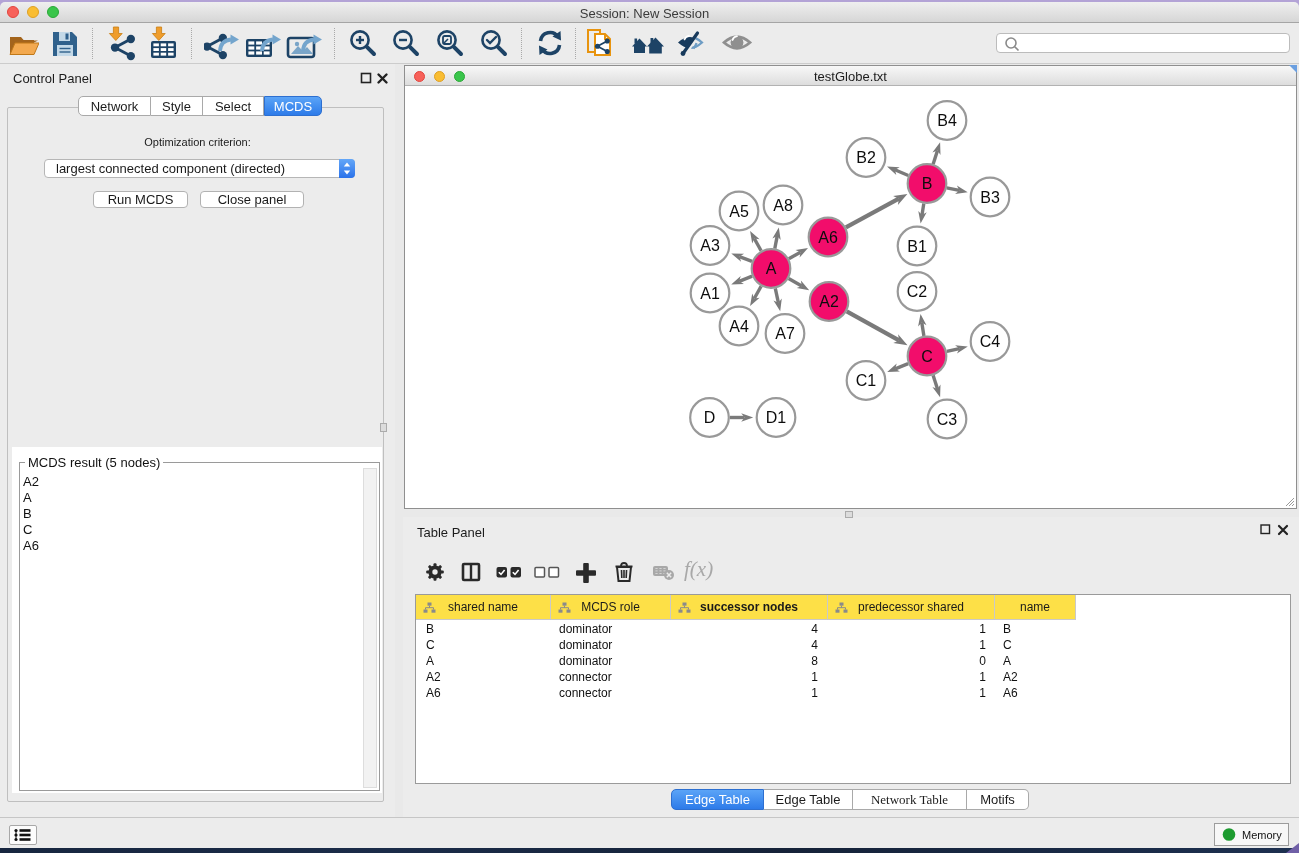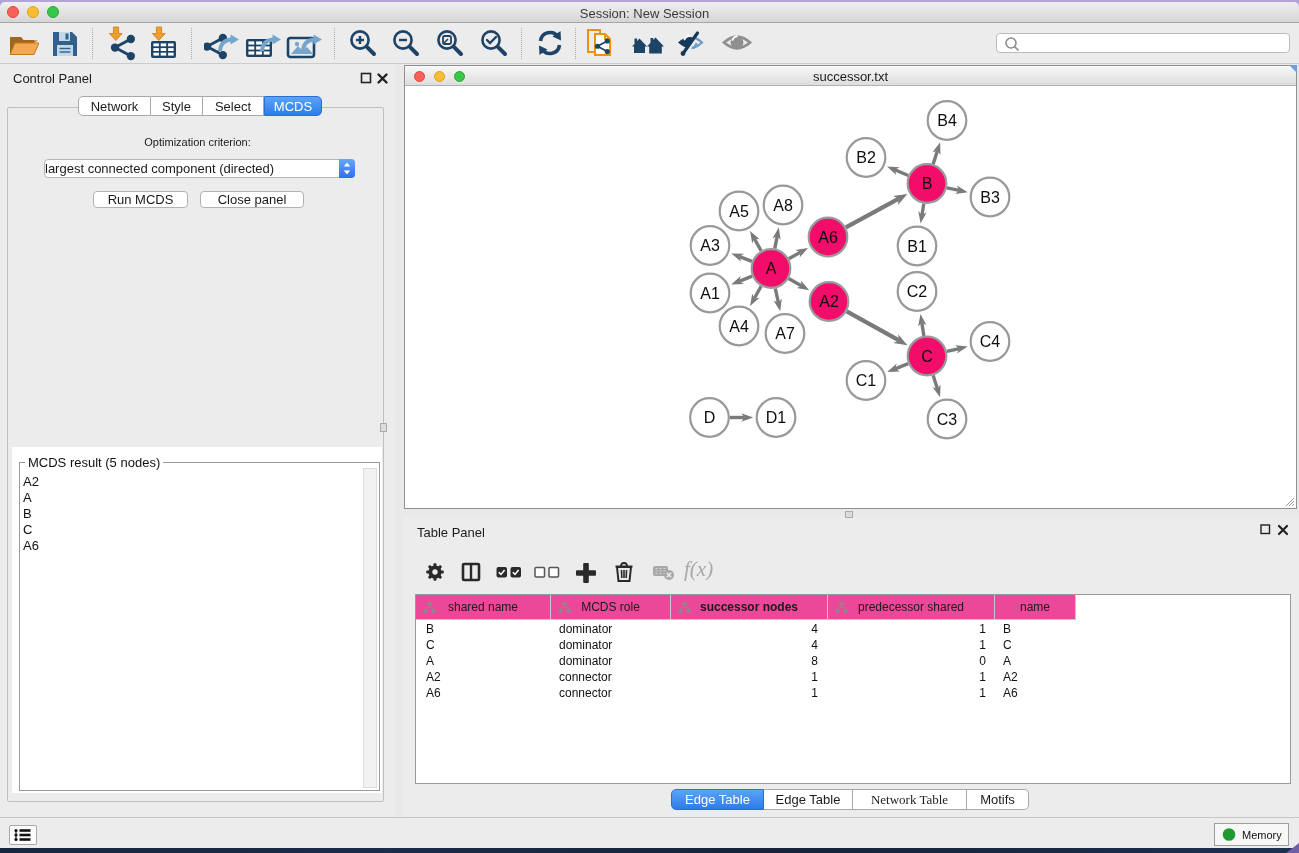--- a/index.html
+++ b/index.html
@@ -14,40 +14,40 @@
 .sep { position:absolute; top:5px; height:31px; width:0; border-left:1px dotted #a9a9a9; }
 .ticon { position:absolute; top:4px; }
 #searchbox { position:absolute; left:996px; top:10px; width:294px; height:20px; background:#ffffff; border:1px solid #bcbcbc; border-radius:4px; }
 
 #leftpanel { left:0; top:64px; width:395px; height:753px; background:#ececec; }
 #cp-title { position:absolute; left:13px; top:7px; font-size:13px; color:#1c1c1c; }
 #cp-content { position:absolute; left:7px; top:43px; width:377px; height:695px; background:#ececec; border:1px solid #bfbfbf; border-radius:2px; }
 .tab { position:absolute; top:32px; height:20px; background:#ffffff; border:1px solid #a9a9a9; font-size:13px; color:#1c1c1c; text-align:center; line-height:19px; }
 #tab-mcds { background:linear-gradient(180deg,#5ba4f7,#2d7be9); color:#ffffff; border-color:#2d6fd0; border-radius:0 5px 5px 0; }
 #opt-label { position:absolute; left:0px; top:72px; width:395px; text-align:center; font-size:11px; color:#1a1a1a; }
-#combo { position:absolute; left:44px; top:95px; width:311px; height:19px; background:#ffffff; border:1px solid #b6b6b6; border-radius:4px; font-size:13px; color:#1a1a1a; line-height:17px; }
+#combo { position:absolute; left:44px; top:95px; width:311px; height:19px; background:#ffffff; border:1px solid #b6b6b6; border-radius:4px; font-size:13px; color:#1a1a1a; line-height:17px; padding-left:11px; }
 #combo-btn { position:absolute; right:-1px; top:-1px; width:16px; height:19px; background:linear-gradient(180deg,#64a7f8,#2a72ea); border-radius:0 4px 4px 0; }
 .btn { position:absolute; top:127px; height:17px; background:#ffffff; border:1px solid #b2b2b2; border-radius:4px; font-size:13px; color:#1a1a1a; text-align:center; line-height:15px; }
 #results-white { position:absolute; left:12px; top:383px; width:370px; height:346px; background:#ffffff; }
 #results-box { position:absolute; left:7px; top:15px; width:361px; height:329px; border:1px solid #9a9a9a; }
 #results-label { position:absolute; left:5px; top:-8px; background:#ffffff; font-size:13px; color:#111; padding:0 3px; }
 #results-list { position:absolute; left:3px; top:11px; font-size:13px; color:#111; line-height:16px; }
 #results-scroll { position:absolute; right:2px; top:5px; width:14px; height:320px; background:#f2f2f2; border:1px solid #dddddd; }
 
 #mdi { left:395px; top:64px; width:904px; height:753px; background:#e9e9e9; }
 #netwin { position:absolute; left:9px; top:1px; width:893px; height:444px; background:#ffffff; border:1px solid #8f8f8f; }
 #netwin-title { position:absolute; left:0; top:0; width:100%; height:20px; background:linear-gradient(180deg,#f8f8f8,#dddddd); border-bottom:1px solid #b2b2b2; }
 #netwin-title .tl { top:5px; width:11px; height:11px; }
 #netwin-text { position:absolute; width:100%; text-align:center; top:3px; font-size:13px; color:#1c1c1c; }
 
 #tablepanel { position:absolute; left:8px; top:453px; width:896px; height:300px; background:#ececec; }
 #tp-title { position:absolute; left:14px; top:8px; font-size:13px; color:#1c1c1c; }
 #tp-toolbar { position:absolute; left:9px; top:33px; width:878px; height:40px; }
 #tp-table { position:absolute; left:12px; top:77px; width:876px; height:190px; background:#ffffff; border:1px solid #9a9a9a; }
-.th { position:absolute; top:0; height:25px; background:#ec4899; border-right:1px solid #c9c9c9; border-bottom:1px solid #c9c9c9; font-size:12px; color:#1a1a1a; text-align:center; line-height:25px; }
+.th { position:absolute; top:0; height:25px; background:#fde047; border-right:1px solid #c9c9c9; border-bottom:1px solid #c9c9c9; font-size:12px; color:#1a1a1a; text-align:center; line-height:25px; }
 .td { position:absolute; height:16px; font-size:12px; color:#111; line-height:16px; }
 .btab { position:absolute; top:272px; height:21px; background:#ffffff; border:1px solid #a9a9a9; font-size:13px; color:#1c1c1c; text-align:center; line-height:19px; }
 #btab-node { background:linear-gradient(180deg,#5ba4f7,#2d7be9); color:#fff; border-color:#2d6fd0; border-radius:5px 0 0 5px; }
 
 #statusbar { left:0; top:817px; width:1299px; height:31px; background:#ececec; border-top:1px solid #c6c6c6; }
 #bottomstrip { left:0; top:848px; width:1299px; height:5px; background:linear-gradient(90deg,#17263f,#1b2c49 30%,#152238 60%,#1d3050); }
 #memory-btn { position:absolute; right:10px; top:5px; width:75px; height:23px; background:#f7f7f7; border:1px solid #9c9c9c; font-size:11px; color:#111; }
 #list-btn { position:absolute; left:9px; top:7px; width:28px; height:20px; background:#fcfcfc; border:1px solid #a8a8a8; border-radius:2px; }
 </style></head>
 <body>
@@ -232,21 +232,21 @@
       <div id="results-scroll"></div>
     </div>
   </div>
 </div>
 <div class="abs" id="mdi">
   <div id="netwin">
     <div id="netwin-title">
       <div class="tl" style="left:9px; background:#f7615a; border:1px solid #e2453e;"></div>
       <div class="tl" style="left:29px; background:#f9bd32; border:1px solid #dfa023;"></div>
       <div class="tl" style="left:49px; background:#3ac54b; border:1px solid #2aa837;"></div>
-      <div id="netwin-text">successor.txt</div>
+      <div id="netwin-text">testGlobe.txt</div>
     </div>
     <svg width="891" height="422" style="position:absolute; left:0; top:21px;" viewBox="0 0 891 422">
 <line x1="356.1" y1="163.8" x2="349.3" y2="151.5" stroke="#7a7a7a" stroke-width="3.4"></line>
 <polygon points="345.1,143.9 354.6,152.3 349.3,151.5 347.2,156.5" fill="#7a7a7a"></polygon>
 <line x1="369.8" y1="161.6" x2="372.2" y2="148.9" stroke="#7a7a7a" stroke-width="3.4"></line>
 <polygon points="373.8,140.4 375.7,153.0 372.2,148.9 367.4,151.4" fill="#7a7a7a"></polygon>
 <line x1="347.0" y1="174.3" x2="334.4" y2="169.6" stroke="#7a7a7a" stroke-width="3.4"></line>
 <polygon points="326.3,166.5 339.1,166.8 334.4,169.6 336.1,174.8" fill="#7a7a7a"></polygon>
 <line x1="347.2" y1="189.1" x2="334.2" y2="194.3" stroke="#7a7a7a" stroke-width="3.4"></line>
 <polygon points="326.2,197.5 335.7,189.1 334.2,194.3 338.9,197.0" fill="#7a7a7a"></polygon>

